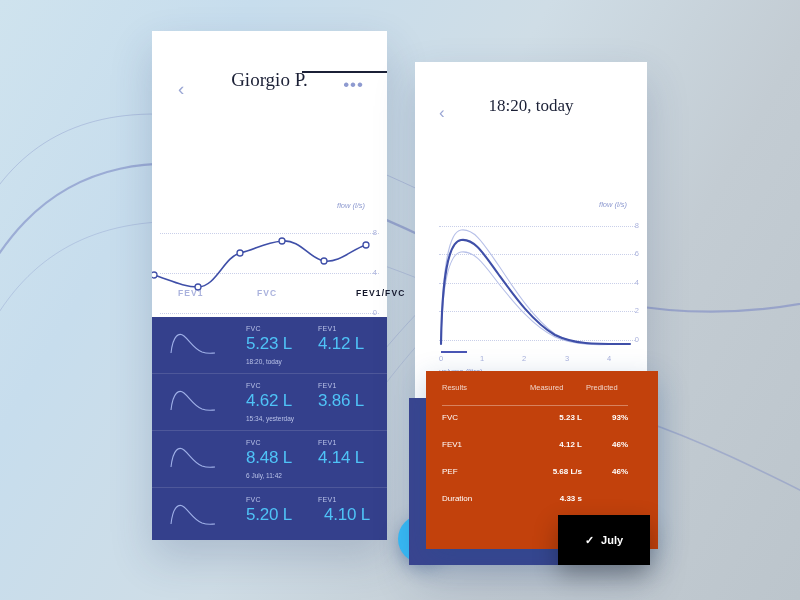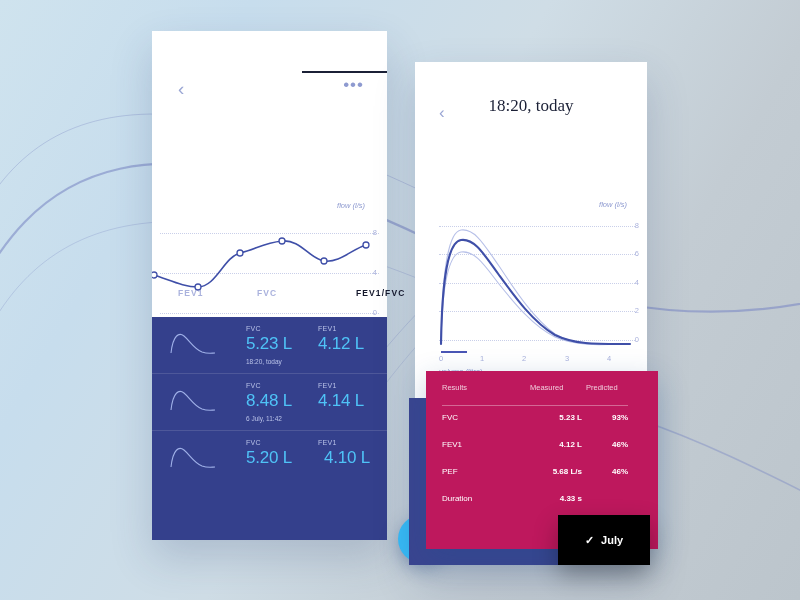--- a/index.html
+++ b/index.html
@@ -61,21 +61,21 @@
   .tabs2{position:absolute;left:0;top:322px;width:232px;height:36px;}
   .tab2{position:absolute;top:8px;font-size:8.5px;letter-spacing:1.1px;
         font-weight:bold;color:#aab2dd;}
   .tab2.active{color:#15182c;}
   .tab2-underline{position:absolute;left:441px;top:351px;width:26px;height:2px;
                   background:#4a56b5;}
 
   .darkstrip{position:absolute;left:409px;top:398px;width:232px;height:167px;
              background:#3a4590;}
   .resultcard{position:absolute;left:426px;top:371px;width:232px;height:178px;
-              background:#be185d;box-shadow:0 10px 28px rgba(30,80,140,.28);}
+              background:#c2410c;box-shadow:0 10px 28px rgba(30,80,140,.28);}
   .rc-head{position:relative;height:34px;}
   .rc-h{position:absolute;top:12px;font-size:7.5px;color:rgba(255,255,255,.78);}
   .rc-sep{position:absolute;left:16px;top:34px;width:186px;height:1px;
           background:rgba(255,255,255,.35);}
   .rc-row{position:relative;height:27px;}
   .rc-c1{position:absolute;left:16px;top:8px;font-size:8px;color:#fff;}
   .rc-c2{position:absolute;left:104px;top:8px;width:52px;text-align:right;
          font-size:8px;color:#fff;font-weight:bold;}
   .rc-c3{position:absolute;left:160px;top:8px;width:42px;text-align:right;
          font-size:8px;color:#fff;font-weight:bold;}
@@ -97,20 +97,21 @@
     <path d="M300 470 C 330 420, 370 360, 430 300" stroke-width="1" stroke-opacity="0.3"></path>
     <path d="M320 480 C 352 428, 392 368, 452 308" stroke-width="1" stroke-opacity="0.25"></path>
     <path d="M640 420 C 700 440, 760 470, 820 500" stroke-width="1.6" stroke-opacity="0.45"></path>
   </g>
 </svg>
 
 <div class="phone" id="phone1">
 
   <div class="hdr">
     <span class="chev" style="left:26px;top:48px;font-size:19px;">‹</span>
+    <div class="hdr-title" style="top:38px;font-size:19px;">Giorgio P.</div>
     <span class="dots" style="right:23px;top:44px;">•••</span>
   </div>
 
   <div class="chart-wrap">
     <div class="axlabel" style="right:22px;top:110px;">flow (l/s)</div>
 
     <div class="gridline" style="left:8px;top:142px;width:219px;"></div>
     <div class="gridline" style="left:8px;top:182px;width:219px;"></div>
     <div class="gridline" style="left:8px;top:222px;width:219px;"></div>
 
@@ -152,20 +153,30 @@
       <svg class="spark" width="46" height="24" viewBox="0 0 46 24">
         <path d="M1 22 C 3 4, 9 1, 14 5 C 20 10, 24 18, 32 21 C 38 23, 42 22, 45 22" fill="none" stroke="#9fb0e8" stroke-width="1.1"></path>
       </svg>
       <span class="lbl" style="left:94px;top:8px;">FVC</span>
       <span class="val" style="left:94px;top:17px;">5.23 L</span>
       <span class="lbl" style="left:166px;top:8px;">FEV1</span>
       <span class="val" style="left:166px;top:17px;">4.12 L</span>
       <span class="ts" style="left:94px;top:41px;">18:20, today</span>
     </div>
 
+    <div class="row">
+      <svg class="spark" width="46" height="24" viewBox="0 0 46 24">
+        <path d="M1 22 C 3 4, 9 1, 14 5 C 20 10, 24 18, 32 21 C 38 23, 42 22, 45 22" fill="none" stroke="#9fb0e8" stroke-width="1.1"></path>
+      </svg>
+      <span class="lbl" style="left:94px;top:8px;">FVC</span>
+      <span class="val" style="left:94px;top:17px;">4.62 L</span>
+      <span class="lbl" style="left:166px;top:8px;">FEV1</span>
+      <span class="val" style="left:166px;top:17px;">3.86 L</span>
+      <span class="ts" style="left:94px;top:41px;">15:34, yesterday</span>
+    </div>
 
     <div class="row">
       <svg class="spark" width="46" height="24" viewBox="0 0 46 24">
         <path d="M1 22 C 3 4, 9 1, 14 5 C 20 10, 24 18, 32 21 C 38 23, 42 22, 45 22" fill="none" stroke="#9fb0e8" stroke-width="1.1"></path>
       </svg>
       <span class="lbl" style="left:94px;top:8px;">FVC</span>
       <span class="val" style="left:94px;top:17px;">8.48 L</span>
       <span class="lbl" style="left:166px;top:8px;">FEV1</span>
       <span class="val" style="left:166px;top:17px;">4.14 L</span>
       <span class="ts" style="left:94px;top:41px;">6 July, 11:42</span>

